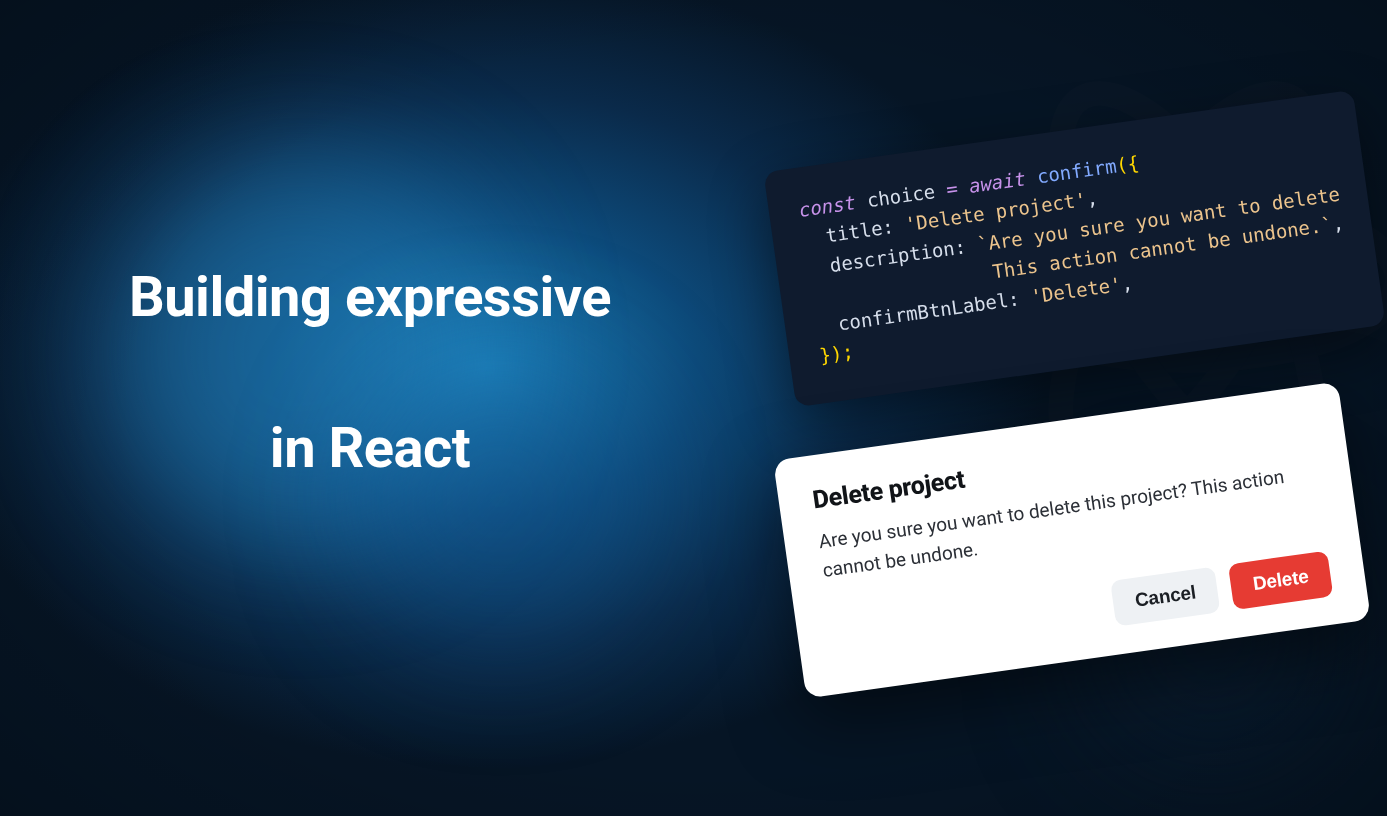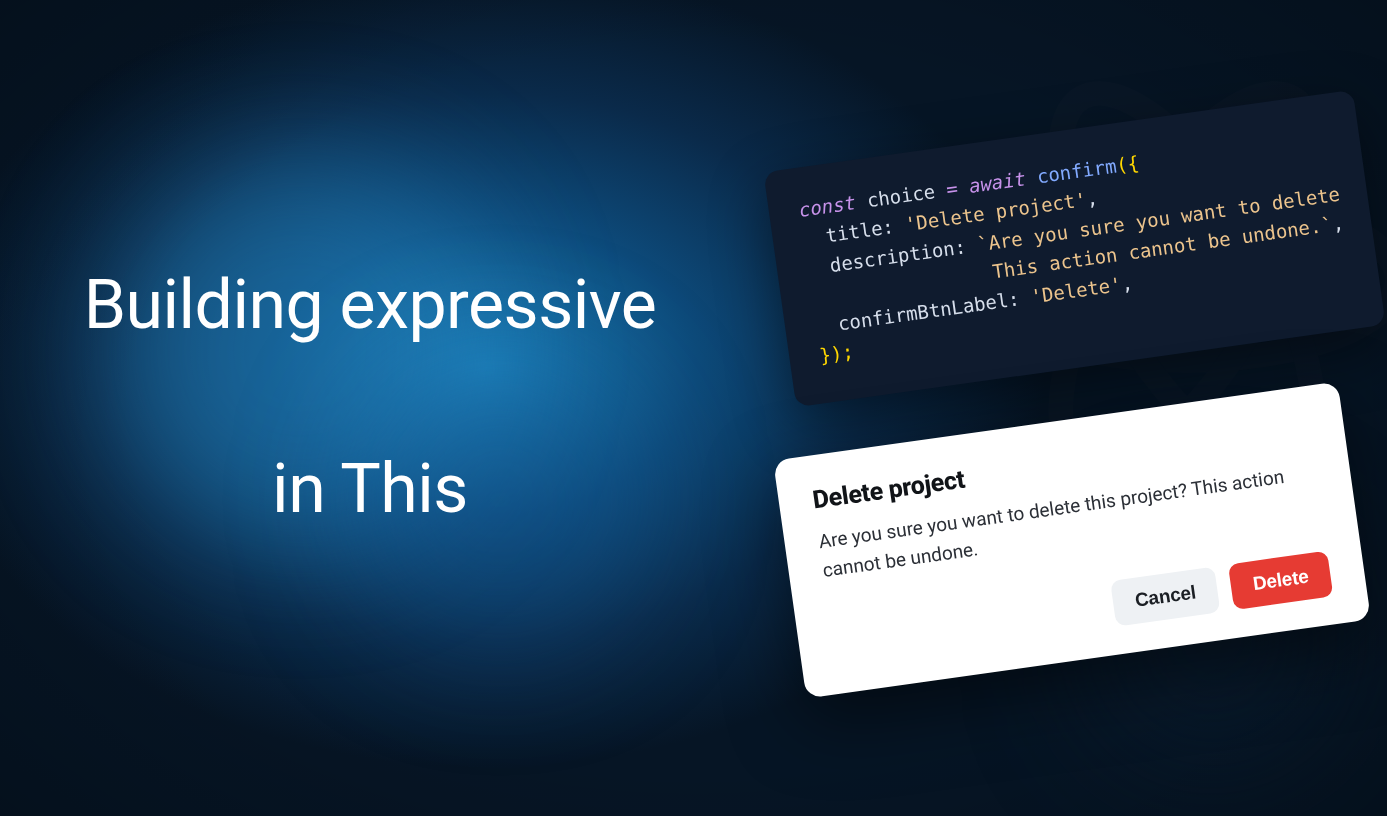--- a/index.html
+++ b/index.html
@@ -33,22 +33,22 @@
   width: 440px;
   height: 440px;
   opacity: 0.15;
 }
 
 .headline {
   position: absolute;
   left: 70px;
   top: 260px;
   color: #ffffff;
-  font-size: 68px;
-  font-weight: 400;
+  font-size: 56px;
+  font-weight: 700;
   line-height: 1.35;
   letter-spacing: -0.5px;
   text-align: center;
   width: 600px;
 }
 
 .code-card {
   position: absolute;
   right: 15px;
   top: 130px;
@@ -134,21 +134,21 @@
   <g stroke="#1a2332" stroke-width="1.3" fill="none">
     <ellipse rx="11" ry="4.2"></ellipse>
     <ellipse rx="11" ry="4.2" transform="rotate(60)"></ellipse>
     <ellipse rx="11" ry="4.2" transform="rotate(120)"></ellipse>
   </g>
 </svg>
 
 <div class="headline">
   <span>Building expressive</span><br>
   <br>
-  <span>in This</span>
+  <span>in React</span>
 </div>
 
 <div class="code-card"><span class="kw-const">const</span> <span class="var">choice</span> <span class="eq">=</span> <span class="kw-await">await</span> <span class="fn">confirm</span><span class="brace">({</span>
   <span class="prop">title</span><span class="punc">:</span> <span class="str">'Delete project'</span><span class="punc">,</span>
   <span class="prop">description</span><span class="punc">:</span> <span class="str">`Are you sure you want to delete</span>
                 <span class="str">This action cannot be undone.`</span><span class="punc">,</span>
   <span class="prop">confirmBtnLabel</span><span class="punc">:</span> <span class="str">'Delete'</span><span class="punc">,</span>
 <span class="brace">});</span></div>
 
 <div class="dialog-card">

